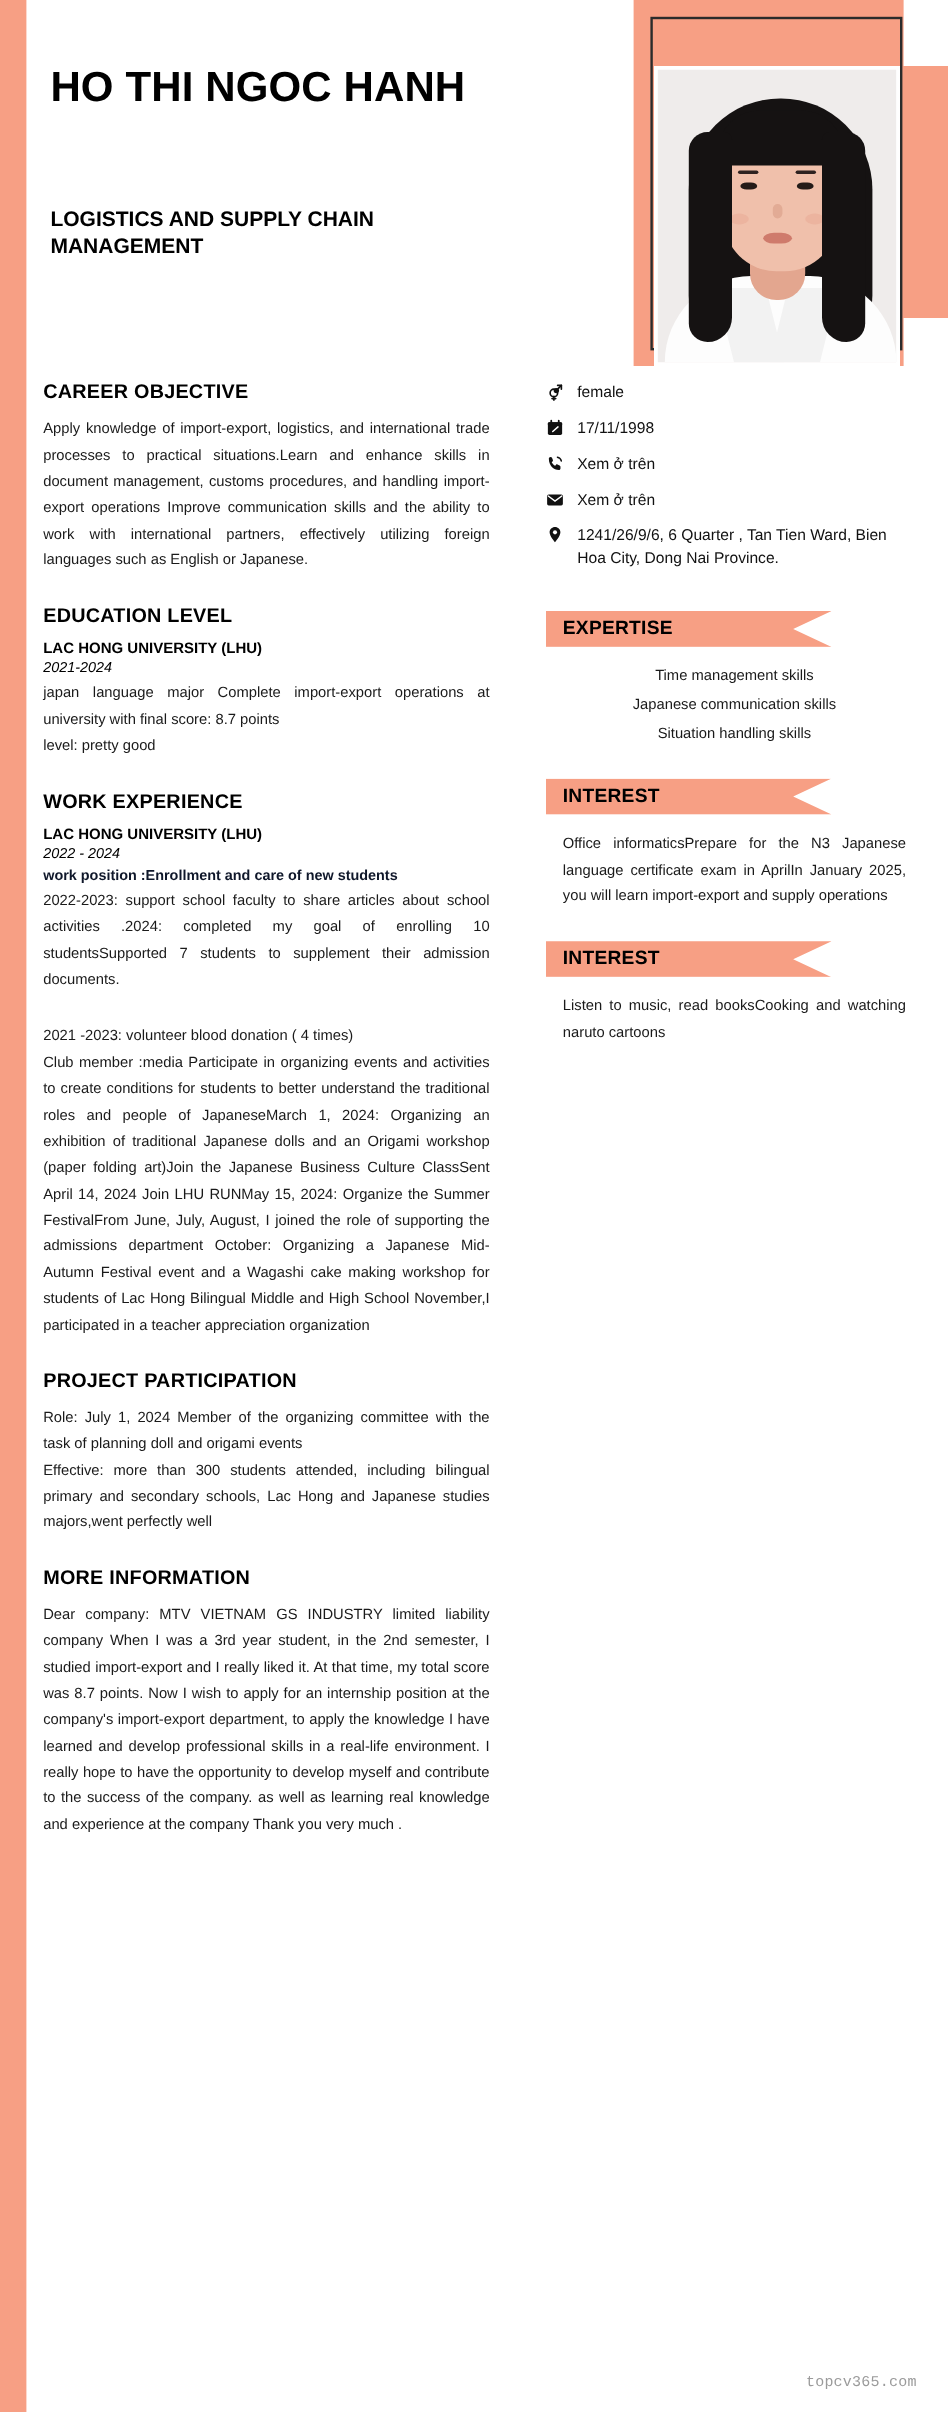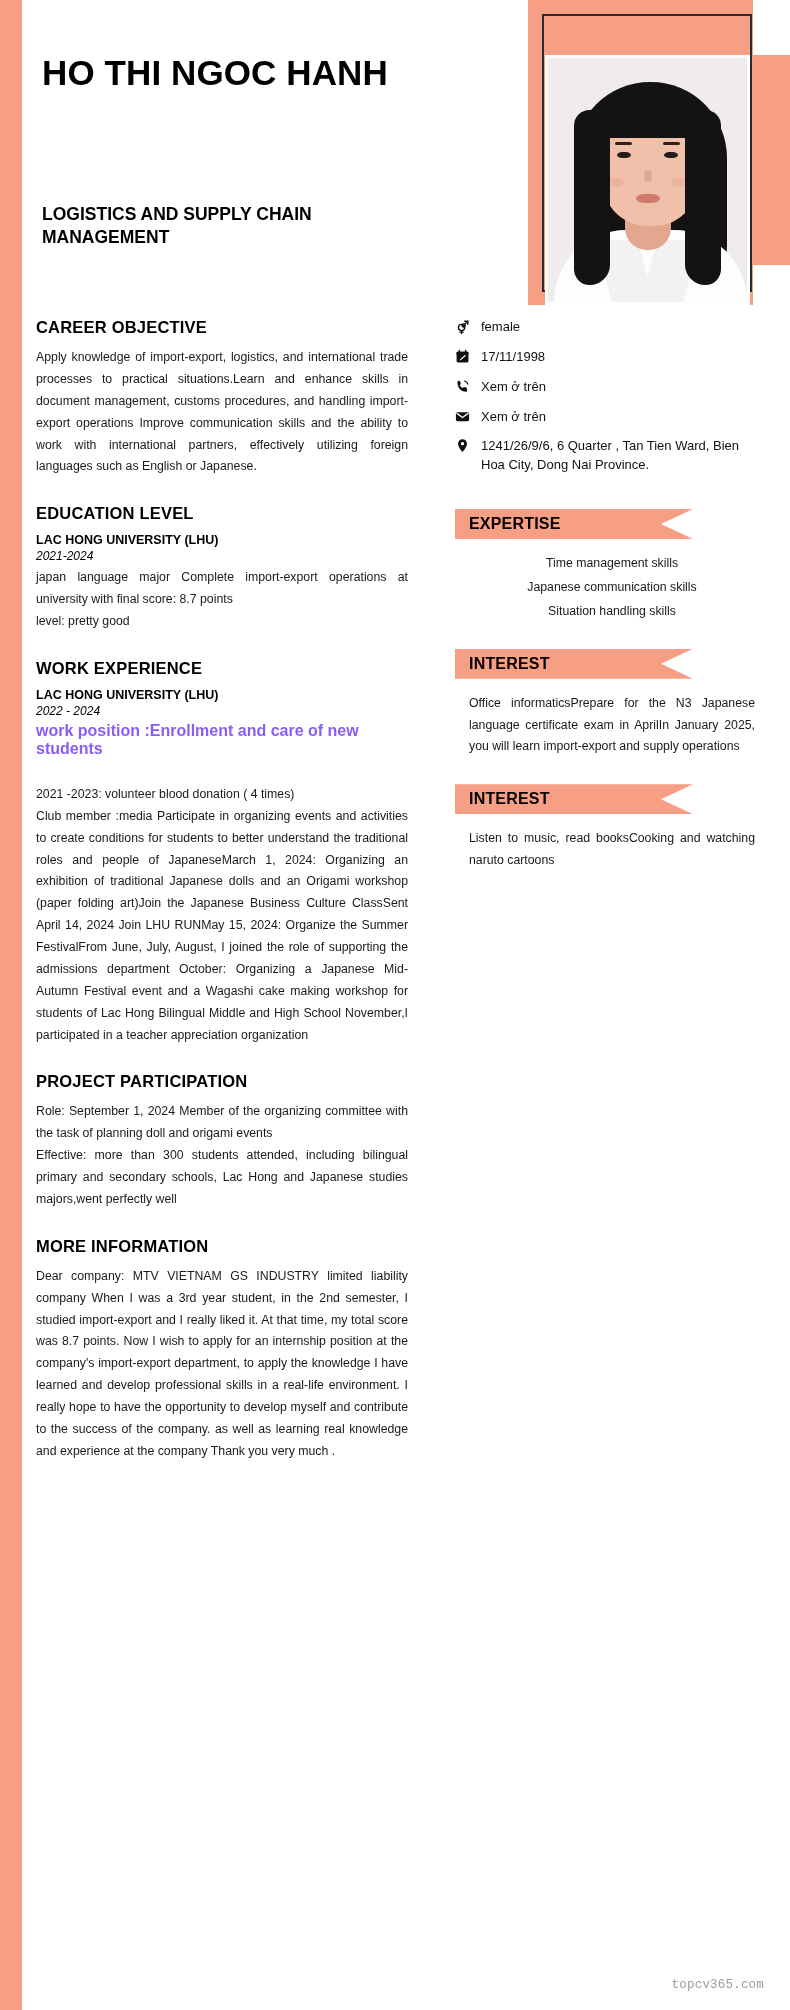--- a/index.html
+++ b/index.html
@@ -86,41 +86,41 @@
              background:#eaac97; border-radius:50%; opacity:.6; }
   .p-cheekL{ left:60px; } .p-cheekR{ right:60px; }
 
   
   .name {
     position: absolute; left: 42px; top: 52px; width: 370px;
     font-size: 35px; font-weight: 700; line-height: 1.18;
     letter-spacing: .1px; color: #000;
   }
   .job-title {
-    position: absolute; left: 42px; top: 203px; width: 370px;
+    position: absolute; left: 42px; top: 171px; width: 370px;
     font-size: 17.5px; font-weight: 700; line-height: 1.32; color: #000;
   }
 
   
   .col-left  { position: absolute; left: 36px;  top: 318px; width: 372px; }
   .col-right { position: absolute; left: 455px; top: 318px; width: 300px; }
 
   .sec { margin-bottom: 26px; }
   .sec-title {
     font-size: 16.5px; font-weight: 700; letter-spacing: .2px;
     color: #000; margin-bottom: 10px;
   }
   .entry-org {
     font-size: 12.5px; font-weight: 700; color: #000; margin-bottom: 2px;
   }
   .entry-date {
     font-size: 12px; font-style: italic; color: #000; margin-bottom: 4px;
   }
   .entry-role {
-    font-size: 16px; font-weight: 700; color: #8b5cf6; margin-bottom: 4px;
+    font-size: 12px; font-weight: 700; color: #0f172a; margin-bottom: 4px;
   }
   .body-text {
     font-size: 12.3px; line-height: 1.78; color: #1a1a1a;
     text-align: justify; text-justify: inter-word;
   }
   .plain-line { font-size: 12.3px; line-height: 1.78; color: #1a1a1a; }
 
   
   .contact { margin-bottom: 34px; }
   .contact-row {
@@ -214,30 +214,31 @@
       <div class="entry-date">2021-2024</div>
       <div class="body-text">japan language major Complete import-export operations at university with final score: 8.7 points</div>
       <div class="plain-line">level: pretty good</div>
     </div>
 
     <div class="sec">
       <div class="sec-title">WORK EXPERIENCE</div>
       <div class="entry-org">LAC HONG UNIVERSITY (LHU)</div>
       <div class="entry-date">2022 - 2024</div>
       <div class="entry-role">work position :Enrollment and care of new students</div>
+      <div class="body-text">2022-2023: support school faculty to share articles about school activities .2024: completed my goal of enrolling 10 studentsSupported 7 students to supplement their admission documents.</div>
     </div>
 
     <div class="sec">
       <div class="plain-line">2021 -2023: volunteer blood donation ( 4 times)</div>
       <div class="body-text">Club member :media Participate in organizing events and activities to create conditions for students to better understand the traditional roles and people of JapaneseMarch 1, 2024: Organizing an exhibition of traditional Japanese dolls and an Origami workshop (paper folding art)Join the Japanese Business Culture ClassSent April 14, 2024 Join LHU RUNMay 15, 2024: Organize the Summer FestivalFrom June, July, August, I joined the role of supporting the admissions department October: Organizing a Japanese Mid-Autumn Festival event and a Wagashi cake making workshop for students of Lac Hong Bilingual Middle and High School November,I participated in a teacher appreciation organization</div>
     </div>
 
     <div class="sec">
       <div class="sec-title">PROJECT PARTICIPATION</div>
-      <div class="body-text">Role: September 1, 2024 Member of the organizing committee with the task of planning doll and origami events</div>
+      <div class="body-text">Role: July 1, 2024 Member of the organizing committee with the task of planning doll and origami events</div>
       <div class="body-text">Effective: more than 300 students attended, including bilingual primary and secondary schools, Lac Hong and Japanese studies majors,went perfectly well</div>
     </div>
 
     <div class="sec">
       <div class="sec-title">MORE INFORMATION</div>
       <div class="body-text">Dear company: MTV VIETNAM GS INDUSTRY limited liability company When I was a 3rd year student, in the 2nd semester, I studied import-export and I really liked it. At that time, my total score was 8.7 points. Now I wish to apply for an internship position at the company's import-export department, to apply the knowledge I have learned and develop professional skills in a real-life environment. I really hope to have the opportunity to develop myself and contribute to the success of the company. as well as learning real knowledge and experience at the company Thank you very much .</div>
     </div>
 
   </div>
 

